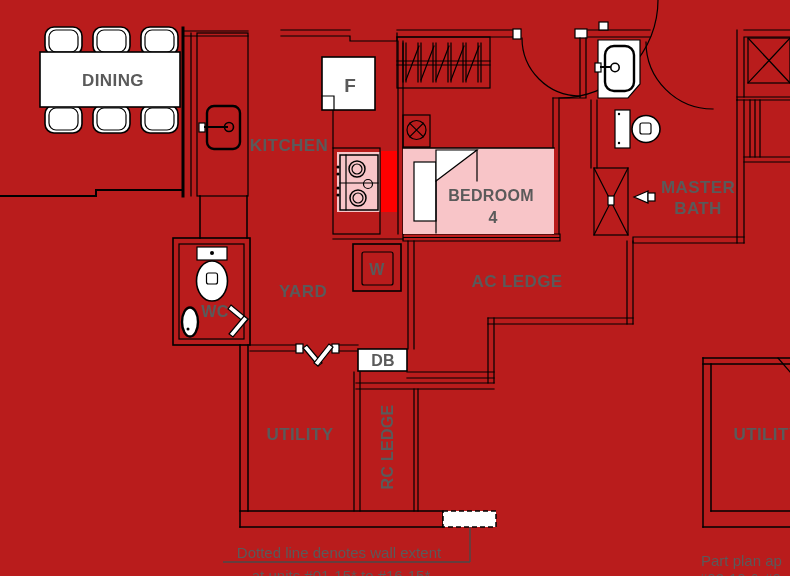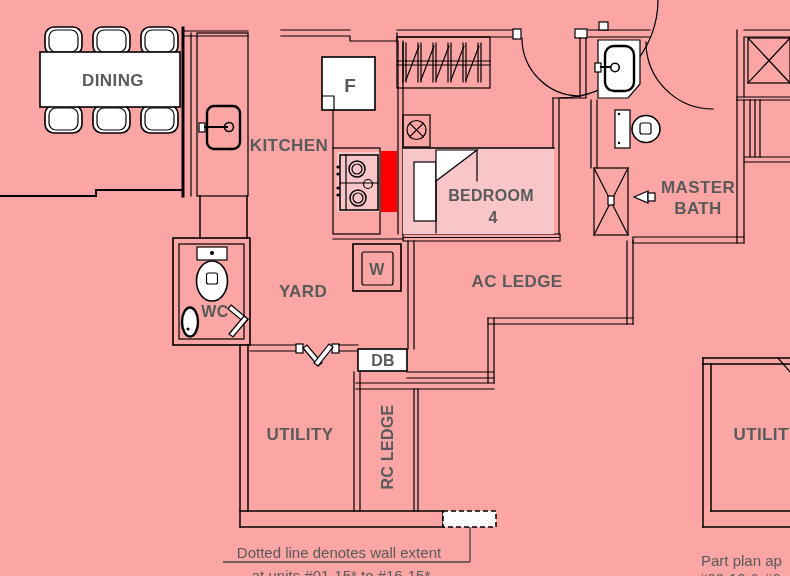--- a/index.html
+++ b/index.html
@@ -1,16 +1,16 @@
 <!DOCTYPE html>
 <html style="--pink: #f8c5c8; --red: #ff0000; --wall: #000000; --label: #5a5a5a;"><head>
 <meta charset="utf-8">
 <style>
   html,body{margin:0;padding:0;background:#fff;}
-  .canvas{position:relative;width:790px;height:576px;background:#fca5a5;overflow:hidden;
+  .canvas{position:relative;width:790px;height:576px;background:#b91c1c;overflow:hidden;
           font-family:"Liberation Sans",sans-serif;}
   svg{position:absolute;left:0;top:0;}
   .wall{stroke:var(--wall,#000);fill:none;stroke-linecap:square;}
   .w3{stroke-width:3;} .w2{stroke-width:2;} .w15{stroke-width:1.5;} .w12{stroke-width:1.2;}
   .fixture{stroke:var(--wall,#000);fill:#fff;}
   .thin{stroke-width:1.2;} .med{stroke-width:1.6;} .thick{stroke-width:2.4;}
   .nofill{fill:none;}
   .pinkfill{fill:var(--pink,#f8c5c8);}
   .redfill{fill:var(--red,#ff0000);}
   .lbl{fill:var(--label,#5a5a5a);font-weight:bold;font-size:17px;letter-spacing:.4px;}

